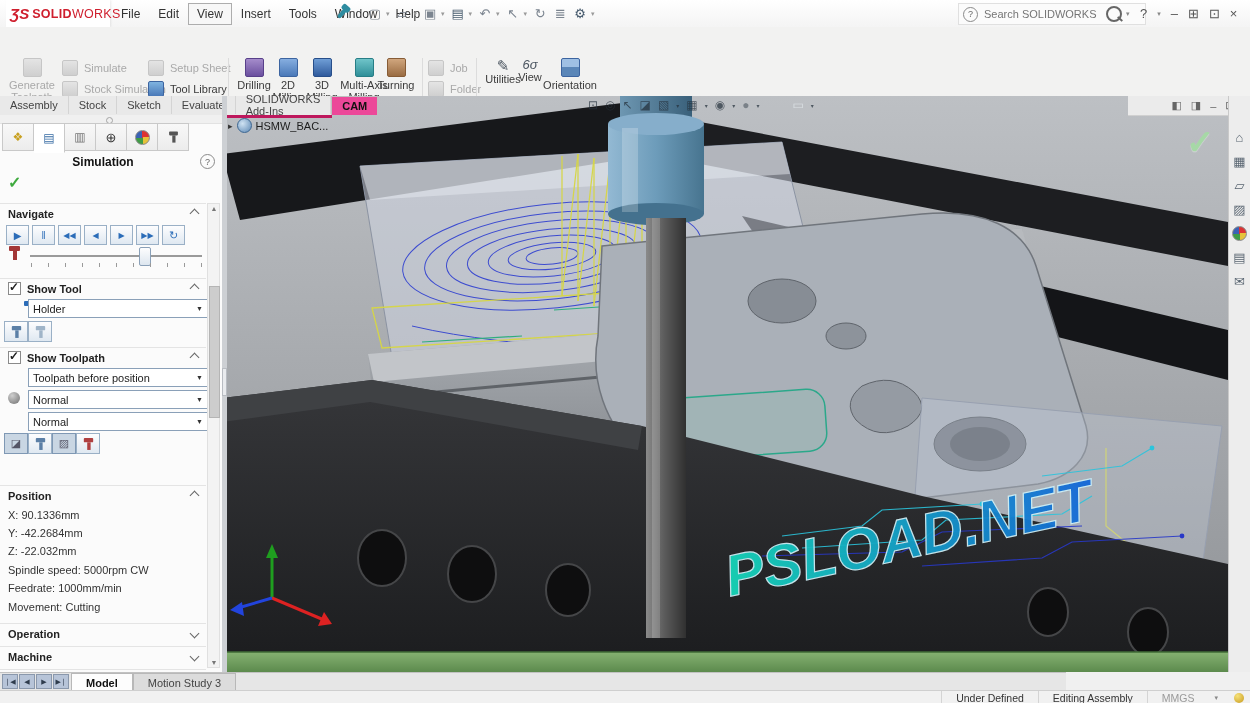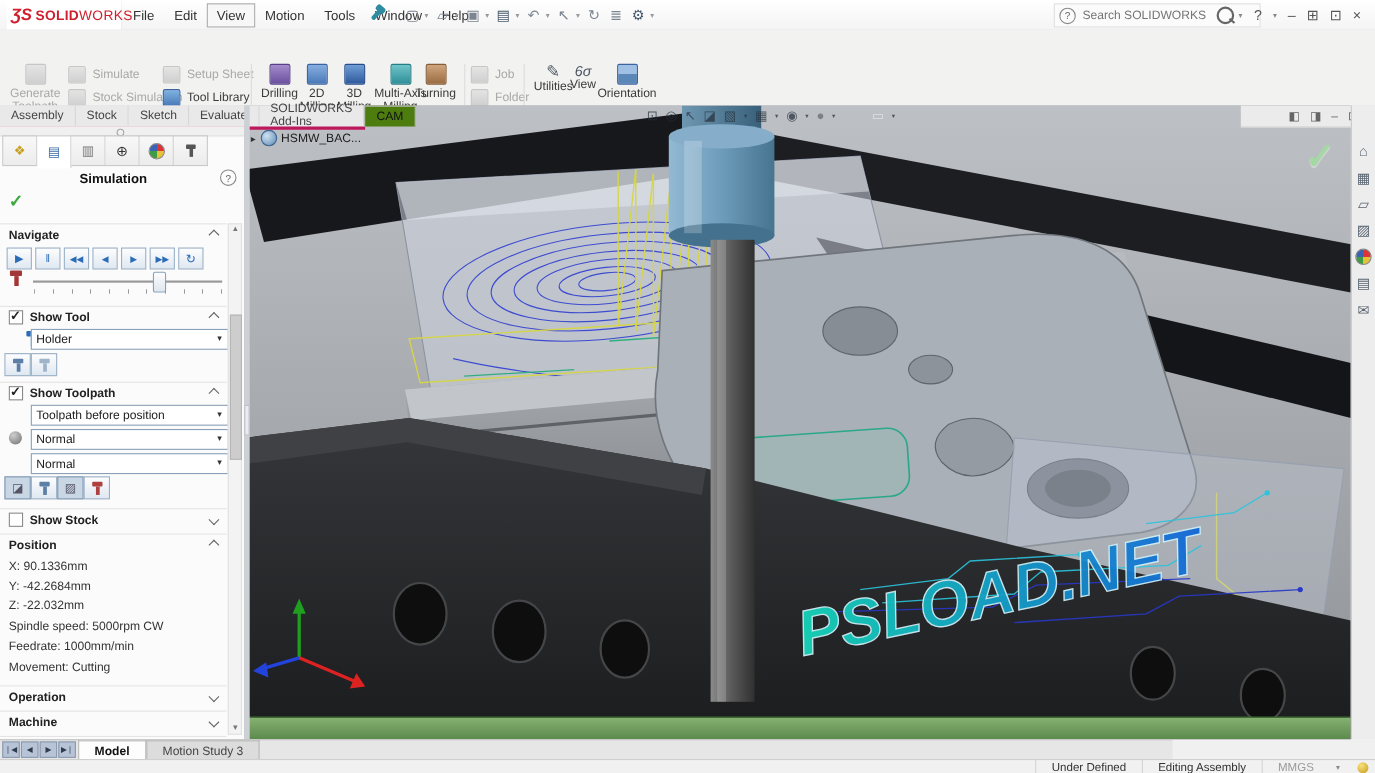--- a/index.html
+++ b/index.html
@@ -39,21 +39,21 @@
   .dis{color:#a9a9a9}
   .tile.gray{background:linear-gradient(#e4e4e4,#cfcfcf);border:1px solid #c6c6c6}
   .glyph{font-size:13px;line-height:1}
   
   .tool-ico{position:relative;width:11px;height:14px;display:inline-block;flex:none}
   .tool-ico::before{content:"";position:absolute;top:0;left:0;width:11px;height:5px;background:currentColor;border-radius:1px}
   .tool-ico::after{content:"";position:absolute;top:5px;left:3.5px;width:4px;height:9px;background:currentColor}
   
   #tabstrip{left:0;top:96px;width:332px;height:19px;background:#e9e9e9;border-bottom:3px solid #be185d;display:flex}
   .ctab{height:18px;display:flex;align-items:center;padding:0 10px;font-size:11px;color:#444;border-right:1px solid #d4d4d4;background:#e9e9e9}
-  .ctab.active{background:#4d7c0f;font-weight:normal;color:#111;border:1px solid #bfbfbf;border-bottom:0}
+  .ctab.active{background:#ec4899;font-weight:bold;color:#111;border:1px solid #bfbfbf;border-bottom:0}
   #docctl{left:1128px;top:96px;width:122px;height:19px;background:#ebebeb;display:flex;align-items:center;justify-content:flex-end;gap:9px;padding-right:8px;font-size:11px;color:#666;border-bottom:1px solid #d0d0d0}
   
   #viewport{left:222px;top:96px;width:1006px;height:576px;background:#9a9da2}
   #hud{left:588px;top:99px;display:flex;align-items:center;gap:7px;opacity:.72}
   #hud .hico{color:#25313c;font-size:12px;line-height:1}
   #hud .hc{font-size:6px;color:#25313c}
   #treelabel{left:228px;top:118px;display:flex;align-items:center;gap:4px;font-size:11px;color:#1c1c1c}
   #treelabel .arr{font-size:9px;color:#333}
   #treelabel .tico{width:13px;height:13px;border-radius:50%;background:radial-gradient(circle at 35% 35%,#cfe2f2,#5d88b4);border:1px solid #3c6691}
   #confirm{left:1186px;top:122px;font-size:34px;font-weight:bold;color:#a6d8a6;text-shadow:0 1px 1px rgba(255,255,255,.4)}
@@ -110,21 +110,21 @@
   <div id="titlebar" class="abs">
     <div id="logo" class="abs">
       <span class="mark">ƷS</span>
       <span class="solid">SOLID</span>
       <span class="works">WORKS</span>
     </div>
     <div class="menu abs" style="left:112px">
       <span>File</span>
       <span>Edit</span>
       <span class="boxed">View</span>
-      <span>Motion</span>
+      <span>Insert</span>
       <span>Tools</span>
       <span>Window</span>
       <span>Help</span>
     </div>
     <div class="pin abs"></div>
     <div class="qat abs" style="left:366px">
       <span class="qi">▢</span>
         <span class="c">▾</span>
       <span class="qi">▱</span>
         <span class="c">▾</span>
@@ -538,25 +538,20 @@
         <span class="tool-ico" style="color:#5b7fa6;transform:scale(.85)"></span>
       </span>
     <span class="sbtn pressed" style="left:52px;top:318px">
         <span style="font-size:11px;color:#556">▨</span>
       </span>
     <span class="sbtn" style="left:76px;top:318px">
         <span class="tool-ico" style="color:#b04040;transform:scale(.85)"></span>
       </span>
 
     
-    <div class="sec" style="top:347px">
-      <span class="cb"></span>
-      <span>Show Stock</span>
-      <span class="chv"></span>
-    </div>
 
     
     <div class="sec" style="top:370px">
       <span>Position</span>
       <span class="chv up"></span>
     </div>
     <span class="pline" style="top:394px">X: 90.1336mm</span>
     <span class="pline" style="top:412px">Y: -42.2684mm</span>
     <span class="pline" style="top:430px">Z: -22.032mm</span>
     <span class="pline" style="top:449px">Spindle speed: 5000rpm CW</span>

